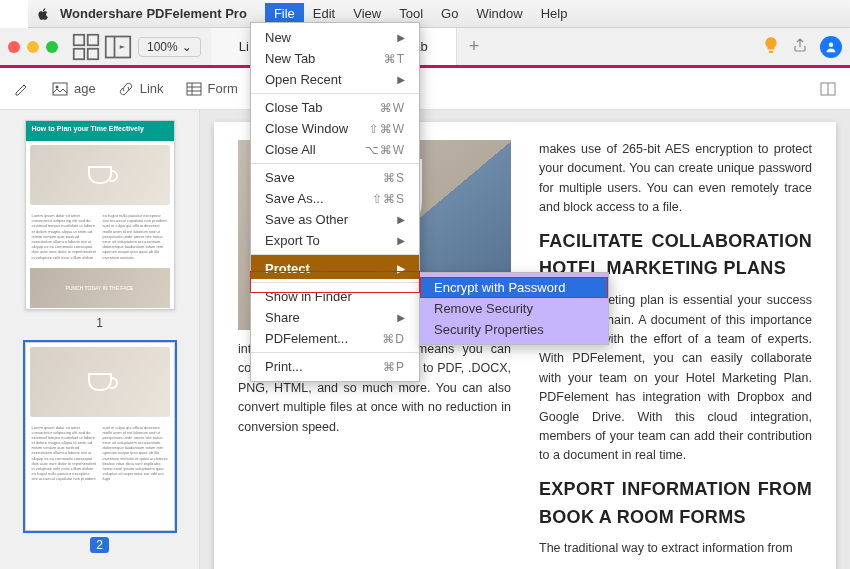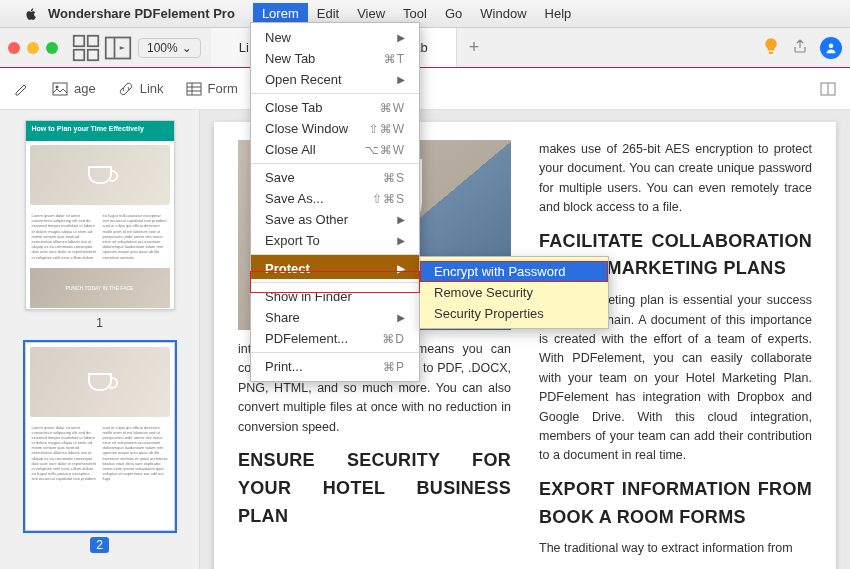--- a/index.html
+++ b/index.html
@@ -1,26 +1,26 @@
 <!DOCTYPE html>
 <html><head>
 <meta charset="utf-8">
 <style>
   * { box-sizing: border-box; margin: 0; padding: 0; font-family: -apple-system, BlinkMacSystemFont, "Segoe UI", Helvetica, Arial, sans-serif; }
   body { width: 850px; height: 569px; overflow: hidden; background: #fff; font-size: 13px; color: #333; }
 
   
-  .menubar { height: 28px; background: linear-gradient(#f6f6f6,#e8e8e8); display: flex; align-items: center; padding: 0 24px; border-bottom:1px solid #cfcfcf; }
+  .menubar { height: 28px; background: linear-gradient(#f6f6f6,#e8e8e8); display: flex; align-items: center; padding: 0 8px; border-bottom:1px solid #cfcfcf;margin-left:28px; }
   .menubar .apple { width:14px; height:14px; margin-right:10px; }
   .menubar .app-name { font-weight:600; margin-right:18px; }
   .menubar .mi { padding: 0 9px; height:22px; line-height:22px; cursor:default; }
   .menubar .mi.active { background:#2a6fe0; color:#fff; }
 
   
-  .app-top { height: 40px; background: #f0f0f0; border-bottom:1px solid #be185d; display:flex; align-items:center; padding:0 8px; position:relative; }
+  .app-top { height: 40px; background: #f0f0f0; border-bottom:3px solid #be185d; display:flex; align-items:center; padding:0 8px; position:relative; }
   .traffic { display:flex; gap:7px; margin-right:12px; }
   .dot { width:12px;height:12px;border-radius:50%; }
   .dot.red{background:#ff5f57;} .dot.yellow{background:#febc2e;} .dot.green{background:#28c840;}
   .tb-ico { width:28px;height:26px; display:flex;align-items:center;justify-content:center; color:#666; border-radius:4px; margin:0 2px;}
   .zoom { border:1px solid #ccc; border-radius:4px; padding:2px 8px; font-size:12px; display:flex; align-items:center; gap:4px; margin-left:4px;}
   .tabs { flex:1; display:flex; align-items:center; margin-left:10px; height:100%; }
   .tab { height:100%; display:flex; align-items:center; padding:4px 28px; border-right:1px solid #ddd; background:#f7f7f7; position:relative; }
   .tab.active { background:#fff; }
   .plus { padding:0 12px; color:#888; font-size:18px; }
   .right-icons { display:flex; align-items:center; gap:12px; margin-left:8px; }
@@ -57,37 +57,37 @@
 
   
   .dropdown { position:absolute; left:250px; top:22px; width:170px; background:#fff; border:1px solid #bbb; box-shadow:2px 4px 12px rgba(0,0,0,.25); z-index:100; padding:4px 0;}
   .dropdown .row { display:flex; align-items:center; justify-content:space-between; padding:3px 14px; font-size:13px; color:#333; white-space:nowrap;}
   .dropdown .row.sep { border-top:1px solid #ddd; margin-top:3px; padding-top:6px;}
   .dropdown .row .sc { color:#888; font-size:12px; letter-spacing:1px;}
   .dropdown .row .arw { color:#666; font-size:10px;}
   .dropdown .row.hl { background:#a16207; color:#fff;font-weight:bold; }
   .dropdown .row.hl .sc, .dropdown .row.hl .arw { color:#fff; }
 
-  .submenu { position:absolute; left:419px; top:256px; width:190px; background:#fef9c3; border:1px solid #bbb; box-shadow:2px 4px 12px rgba(0,0,0,.25); z-index:101; padding:4px 0;}
+  .submenu { position:absolute; left:419px; top:272px; width:190px; background:#c4b5fd; border:1px solid #bbb; box-shadow:2px 4px 12px rgba(0,0,0,.25); z-index:101; padding:4px 0;}
   .submenu .row { padding:3px 14px; font-size:13px; color:#333;}
   .submenu .row.hl { background:#2a6fe0; color:#fff; outline:1.5px solid #d22; outline-offset:-1px;}
 
   .redbox1 { position:absolute; left:250px; top:271px; width:170px; height:22px; border:1.5px solid #d22; z-index:150; pointer-events:none;}
 </style>
 </head>
 <body>
 
 <div class="menubar">
   <span class="apple">
     <svg viewBox="0 0 16 16">
         <path fill="#333" d="M11.5 8.5c0-1.6 1.3-2.4 1.4-2.4-0.8-1.1-2-1.3-2.4-1.3-1 0-1.9.6-2.4.6s-1.3-.6-2.1-.6c-1.1 0-2.1.6-2.7 1.6-1.2 2-0.3 5 0.8 6.6.6.8 1.2 1.7 2.1 1.7.8 0 1.2-.5 2.2-.5s1.3.5 2.2.5c.9 0 1.5-.8 2.1-1.6.4-.6.6-1 .9-1.7-2.1-.8-2.1-2.9-2.1-2.9zM9.9 3.6c.5-.6.8-1.4.7-2.2-.7 0-1.5.5-2 1.1-.4.5-.8 1.3-.7 2.1.8 0 1.6-.4 2-1z"></path>
       </svg>
   </span>
   <span class="app-name">Wondershare PDFelement Pro</span>
-  <span class="mi active">Lorem</span>
+  <span class="mi active">File</span>
   <span class="mi">Edit</span>
   <span class="mi">View</span>
   <span class="mi">Tool</span>
   <span class="mi">Go</span>
   <span class="mi">Window</span>
   <span class="mi">Help</span>
 </div>
 
 <div class="app-top">
   <div class="traffic">
@@ -218,21 +218,20 @@
       <div class="tbody">Lorem ipsum dolor sit amet consectetur adipiscing elit sed do eiusmod tempor incididunt ut labore et dolore magna aliqua ut enim ad minim veniam quis nostrud exercitation ullamco laboris nisi ut aliquip ex ea commodo consequat duis aute irure dolor in reprehenderit in voluptate velit esse cillum dolore eu fugiat nulla pariatur excepteur sint occaecat cupidatat non proident sunt in culpa qui officia deserunt mollit anim id est laborum sed ut perspiciatis unde omnis iste natus error sit voluptatem accusantium doloremque laudantium totam rem aperiam eaque ipsa quae ab illo inventore veritatis et quasi architecto beatae vitae dicta sunt explicabo nemo enim ipsam voluptatem quia voluptas sit aspernatur aut odit aut fugit</div>
     </div>
     <div class="pgnum sel">2</div>
   </div>
 
   <div class="content">
     <div class="page">
       <div class="col">
         <div class="hero"></div>
         <p>into different file types. This means you can convert a scanned Hotel Receipt to PDF, .DOCX, PNG, HTML, and so much more. You can also convert multiple files at once with no reduction in conversion speed.</p>
-        <h3>ENSURE SECURITY FOR YOUR HOTEL BUSINESS PLAN</h3>
       </div>
       <div class="col">
         <p>makes use of 265-bit AES encryption to protect your document. You can create unique password for multiple users. You can even remotely trace and block access to a file.</p>
         <h3>FACILITATE COLLABORATION HOTEL MARKETING PLANS</h3>
         <p>r hotel marketing plan is essential your success as a hotel chain. A document of this importance is created with the effort of a team of experts. With PDFelement, you can easily collaborate with your team on your Hotel Marketing Plan. PDFelement has integration with Dropbox and Google Drive. With this cloud integration, members of your team can add their contribution to a document in real time.</p>
         <h3>EXPORT INFORMATION FROM BOOK A ROOM FORMS</h3>
         <p>The traditional way to extract information from</p>
       </div>
     </div>
   </div>

